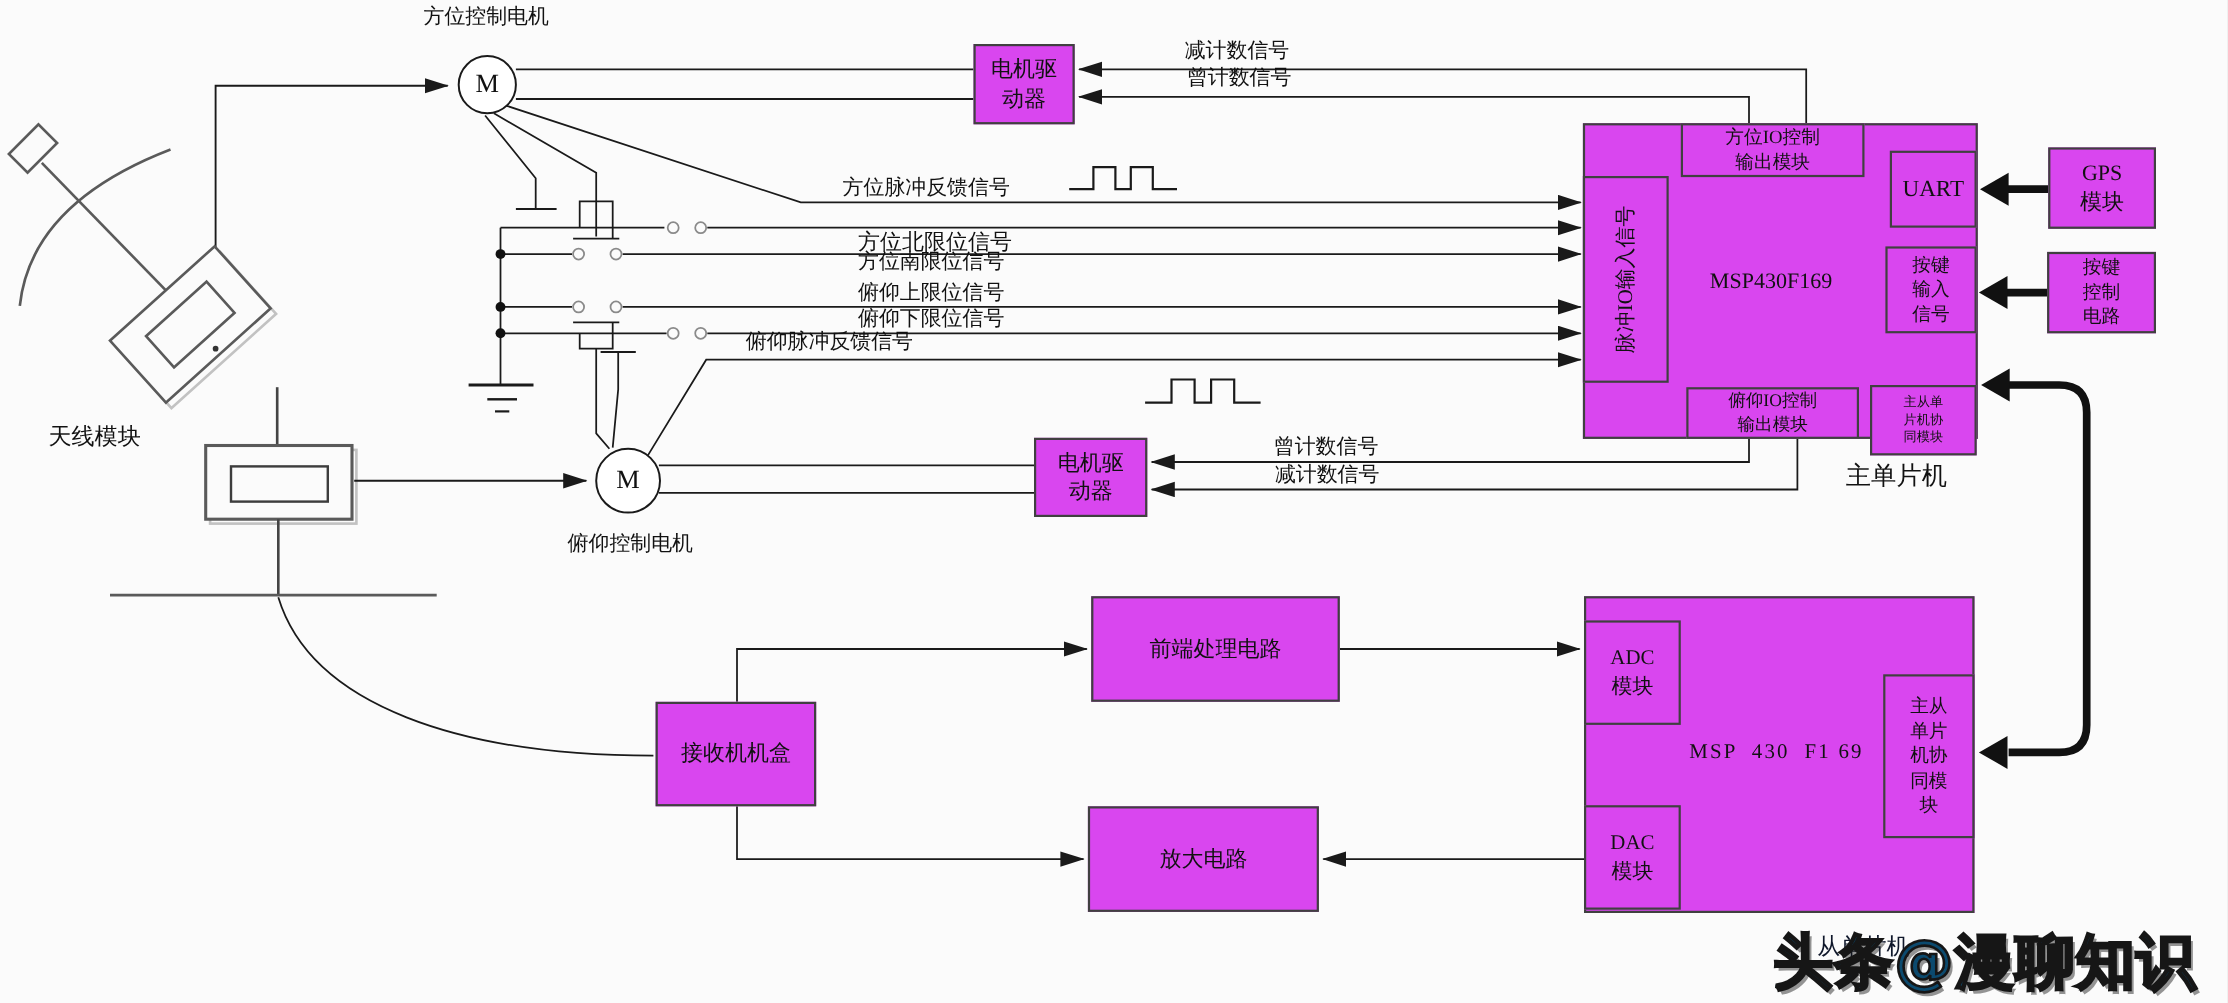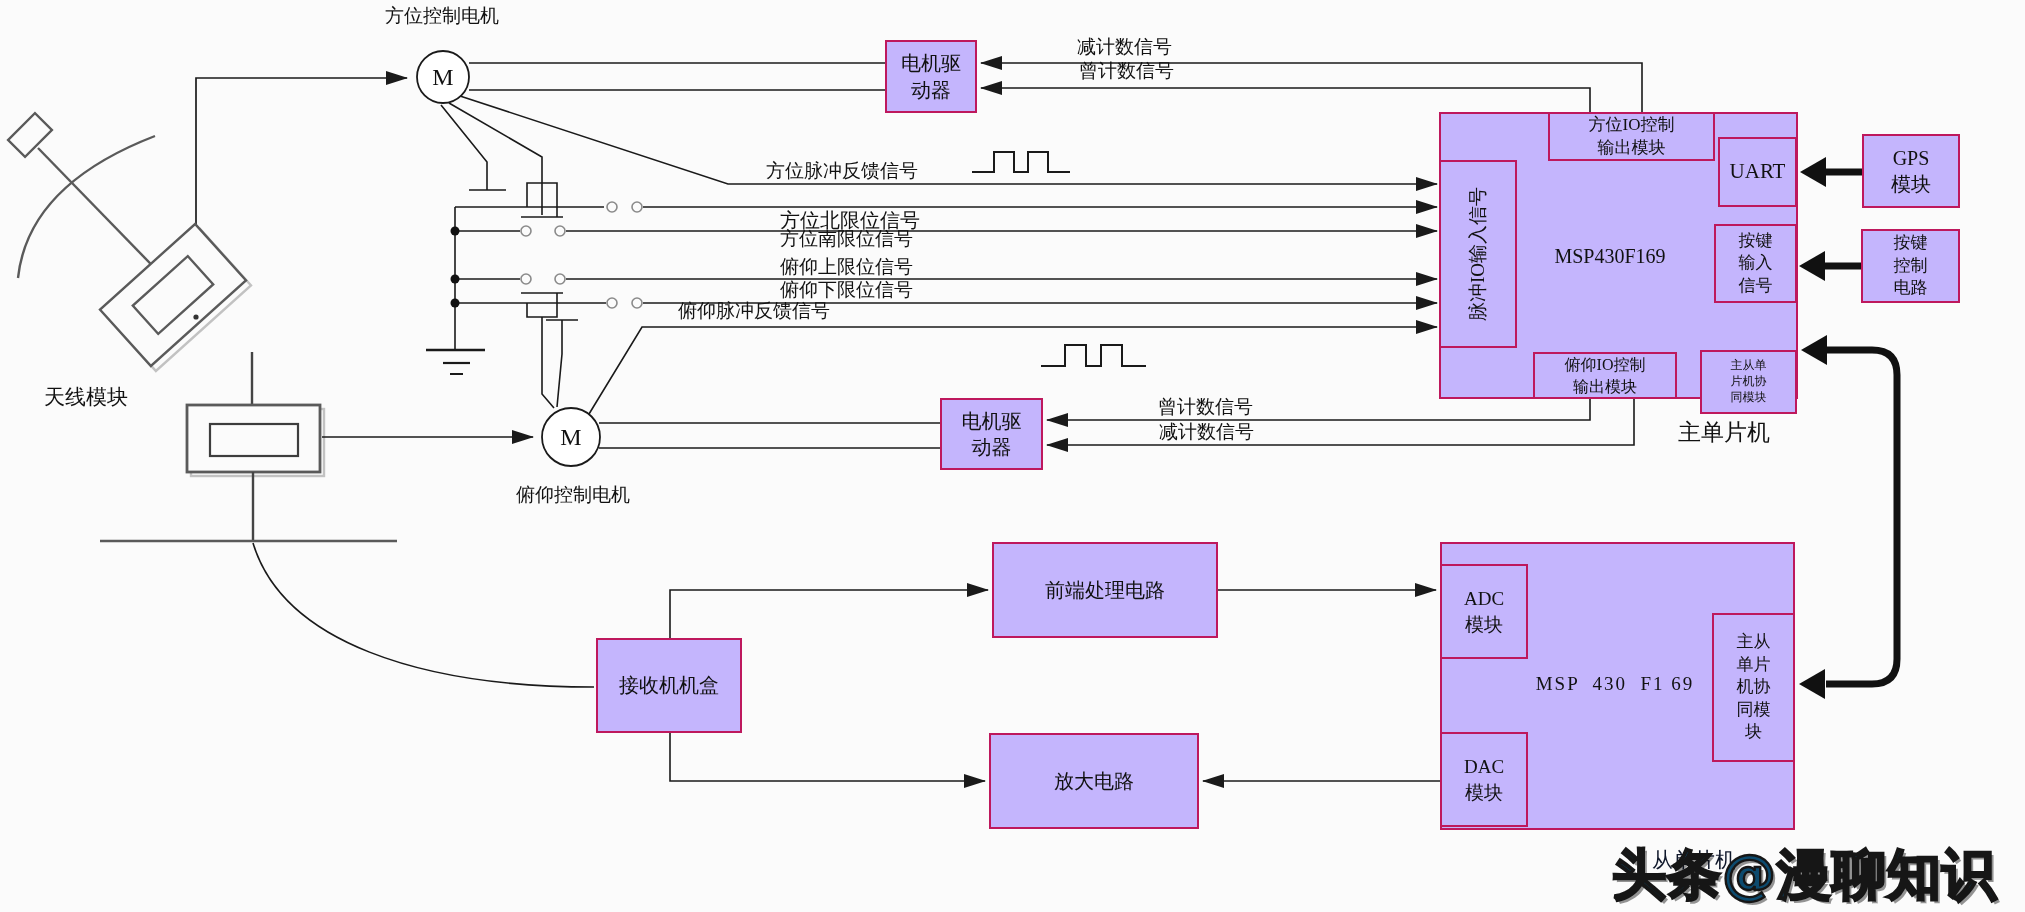--- a/index.html
+++ b/index.html
@@ -1,19 +1,19 @@
 <!DOCTYPE html>
 <html><head>
 <meta charset="utf-8">
 <style>
   html,body{margin:0;padding:0;background:#e8e8e8;}
   #canvas{position:relative;width:2025px;height:912px;background:#fbfbfb;overflow:hidden;
           font-family:"Liberation Serif","DejaVu Sans",serif;color:#111;}
   #wires{position:absolute;left:0;top:0;}
-  .box{position:absolute;border:2px solid #be185d;background:#c4b5fd;
+  .box{position:absolute;border:2px solid #404040;background:#d946ef;
        display:flex;align-items:center;justify-content:center;text-align:center;
        white-space:pre-line;line-height:1.32;box-sizing:border-box;}
   .lbl{position:absolute;white-space:nowrap;line-height:1.1;}
   .ctr{text-align:center;}
   .vert{position:absolute;left:50%;top:50%;width:186px;
         transform:translate(-50%,-50%) rotate(-90deg);text-align:center;}
   #watermark{position:absolute;left:1612px;top:839px;font-size:54px;font-weight:bold;
              font-family:"DejaVu Sans","Liberation Sans",sans-serif;color:#0c4a6e;
              -webkit-text-stroke:2.4px #161616;letter-spacing:1px;
              text-shadow:3px 3px 0 rgba(20,20,20,0.45);z-index:30;}
@@ -136,33 +136,33 @@
   </svg>
 
   <div class="box" style="left:885px;top:40px;width:92px;height:73px;font-size:20px;">电机驱
 动器</div>
 
   <div class="box" style="left:940px;top:398px;width:103px;height:72px;font-size:20px;">电机驱
 动器</div>
 
   <div class="box" style="left:1439px;top:112px;width:359px;height:287px;"></div>
   <div class="lbl ctr" style="left:1540px;top:245px;width:140px;font-size:20px;">MSP430F169</div>
-  <div class="box" style="left:1528px;top:112px;width:167px;height:49px;font-size:17px;margin-left:20px;">方位IO控制
+  <div class="box" style="left:1528px;top:112px;width:167px;height:49px;font-size:17px;">方位IO控制
 输出模块</div>
   <div class="box" style="left:1439px;top:160px;width:78px;height:188px;">
     <span class="vert" style="font-size:19px;">脉冲IO输入信号</span>
   </div>
   <div class="box" style="left:1718px;top:137px;width:79px;height:70px;font-size:21px;">UART</div>
   <div class="box" style="left:1714px;top:224px;width:83px;height:79px;font-size:17px;">按键
 输入
 信号</div>
   <div class="box" style="left:1700px;top:318px;width:97px;height:64px;font-size:12px;margin-top:32px;">主从单
 片机协
 同模块</div>
-  <div class="box" style="left:1533px;top:352px;width:144px;height:47px;font-size:16px;">俯仰IO控制
+  <div class="box" style="left:1533px;top:352px;width:157px;height:47px;font-size:16px;">俯仰IO控制
 输出模块</div>
 
   <div class="box" style="left:1862px;top:134px;width:98px;height:74px;font-size:20px;">GPS
 模块</div>
   <div class="box" style="left:1861px;top:229px;width:99px;height:74px;font-size:17px;">按键
 控制
 电路</div>
 
   <div class="box" style="left:1440px;top:542px;width:355px;height:288px;"></div>
   <div class="lbl ctr" style="left:1520px;top:674px;width:190px;font-size:19px;letter-spacing:2px;white-space:pre;">MSP  430  F1 69</div>

